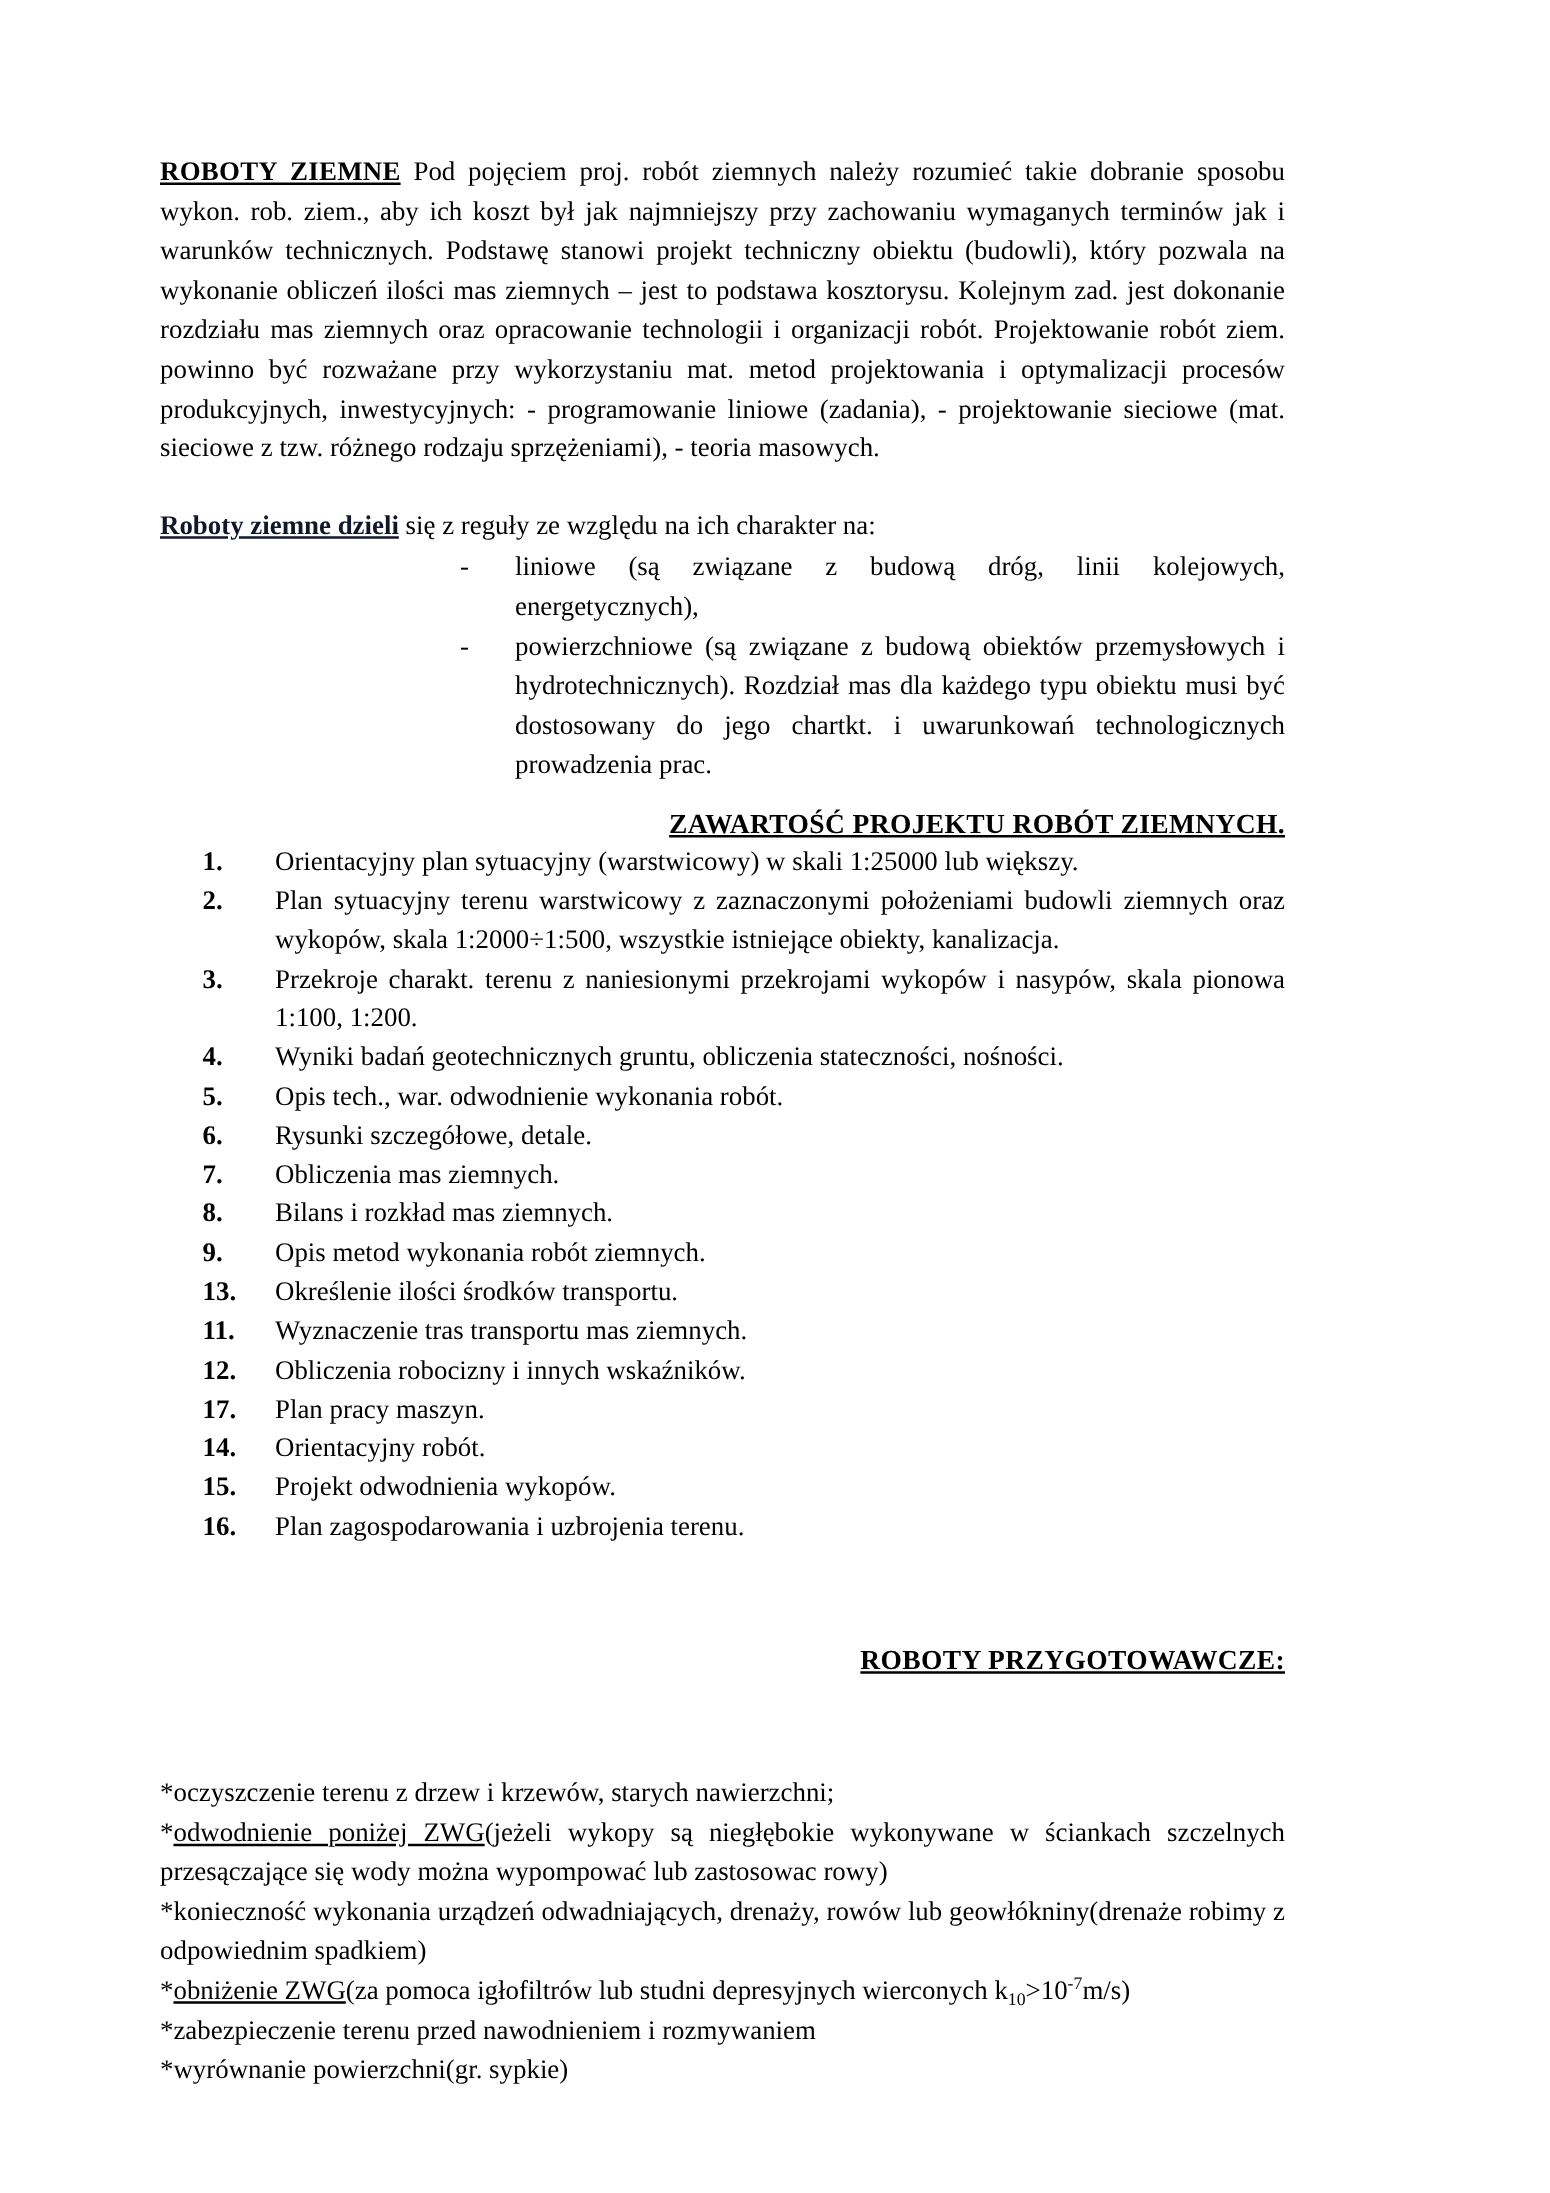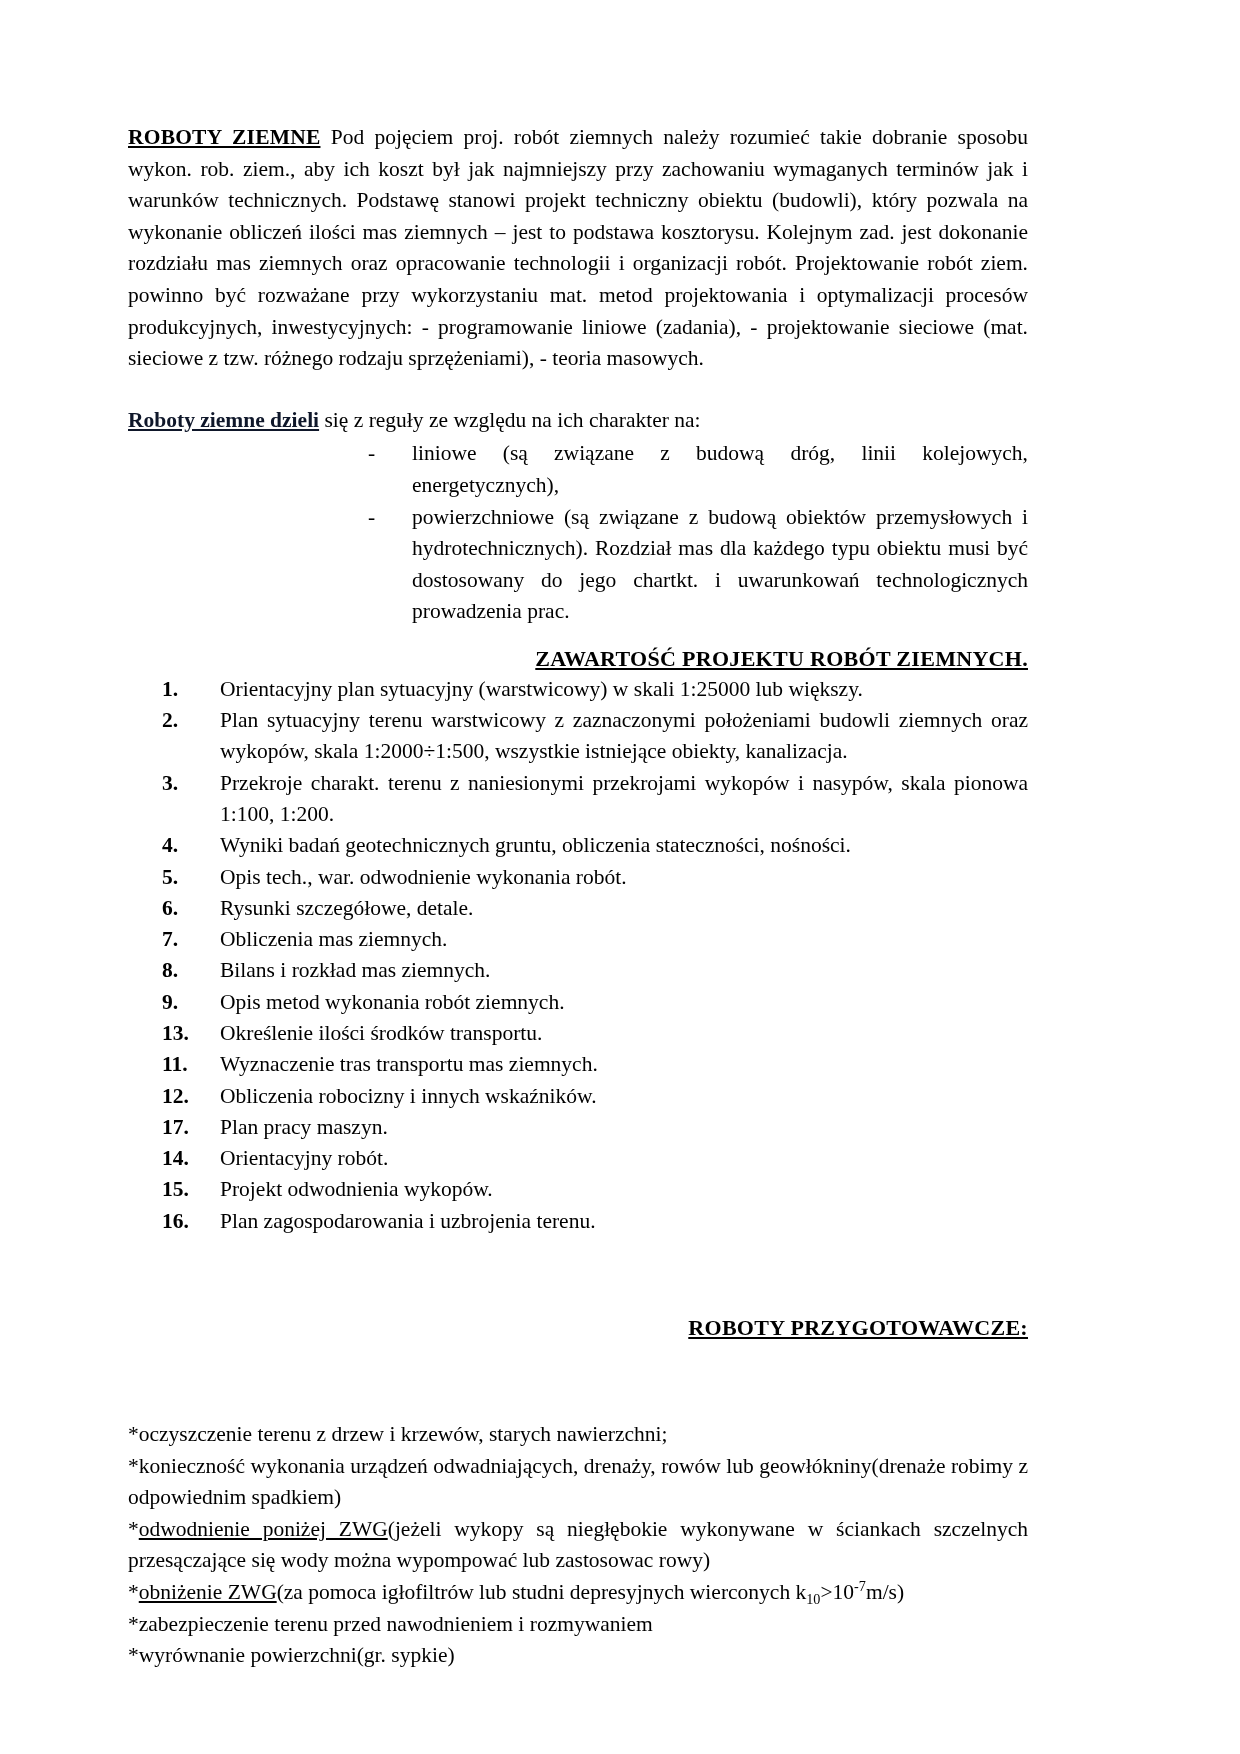--- a/index.html
+++ b/index.html
@@ -167,23 +167,23 @@
     </ol>
 
     <div class="gap-xl"></div>
 
     <p class="section-head">ROBOTY PRZYGOTOWAWCZE:</p>
 
     <div class="gap-xl"></div>
 
     <p class="star-block"><span>*</span><span>oczyszczenie terenu z drzew i krzewów, starych nawierzchni;</span></p>
 
+    <p class="star-block justified"><span>*</span><span class="uline">odwodnienie poniżej ZWG</span><span>(jeżeli wykopy są niegłębokie wykonywane w ściankach szczelnych przesączające się wody można wypompować lub zastosowac rowy)</span></p>
+
     <p class="star-block justified"><span>*</span><span>konieczność wykonania urządzeń odwadniających, drenaży, rowów lub geowłókniny(drenaże robimy z odpowiednim spadkiem)</span></p>
-
-    <p class="star-block justified"><span>*</span><span class="uline">odwodnienie poniżej ZWG</span><span>(jeżeli wykopy są niegłębokie wykonywane w ściankach szczelnych przesączające się wody można wypompować lub zastosowac rowy)</span></p>
 
     <p class="star-block justified"><span>*</span><span class="uline">obniżenie ZWG</span><span>(za pomoca igłofiltrów lub studni depresyjnych wierconych k</span><sub>10</sub><span>&gt;10</span><sup>-7</sup><span>m/s)</span></p>
 
     <p class="star-block"><span>*</span><span>zabezpieczenie terenu przed nawodnieniem i rozmywaniem</span></p>
 
     <p class="star-block"><span>*</span><span>wyrównanie powierzchni(gr. sypkie)</span></p>
 
   </div>
 </div>
 

